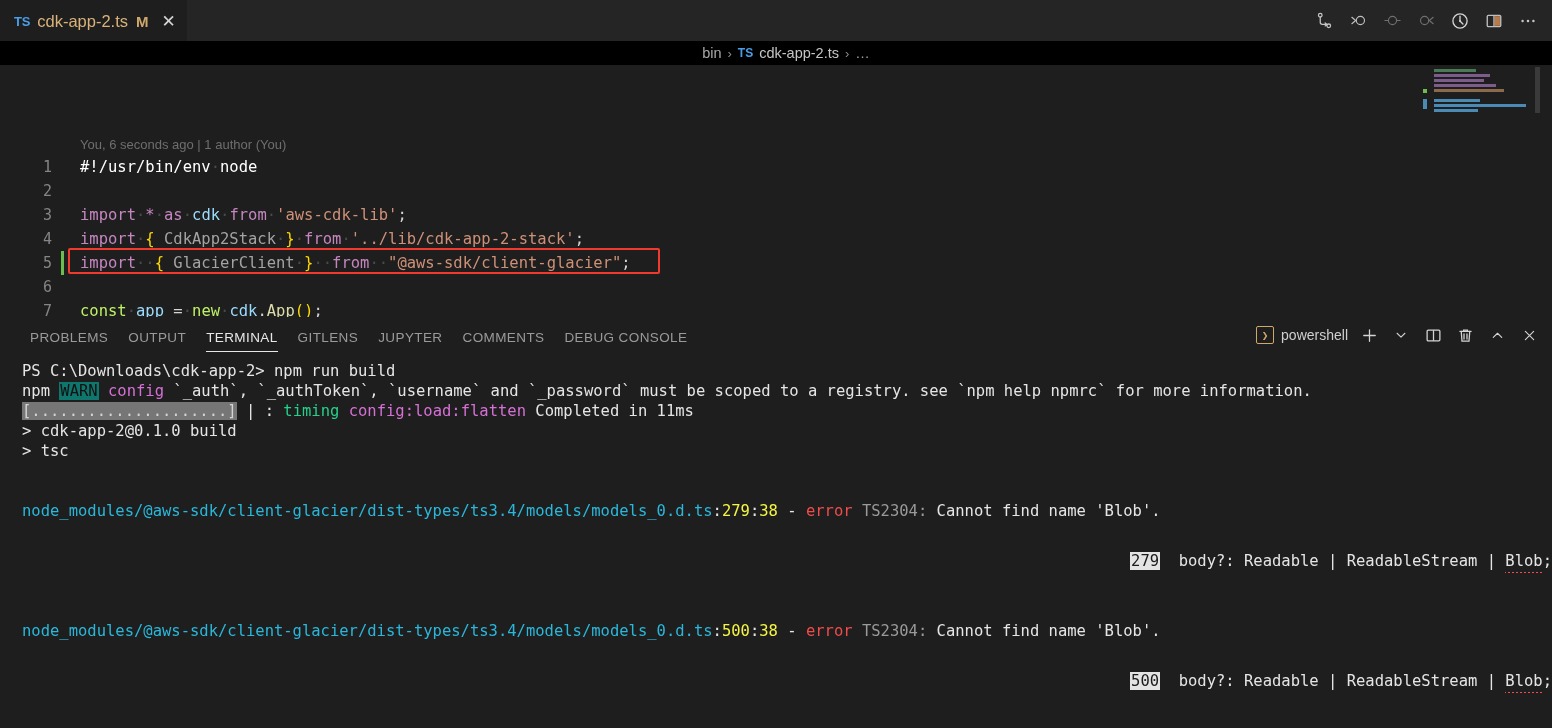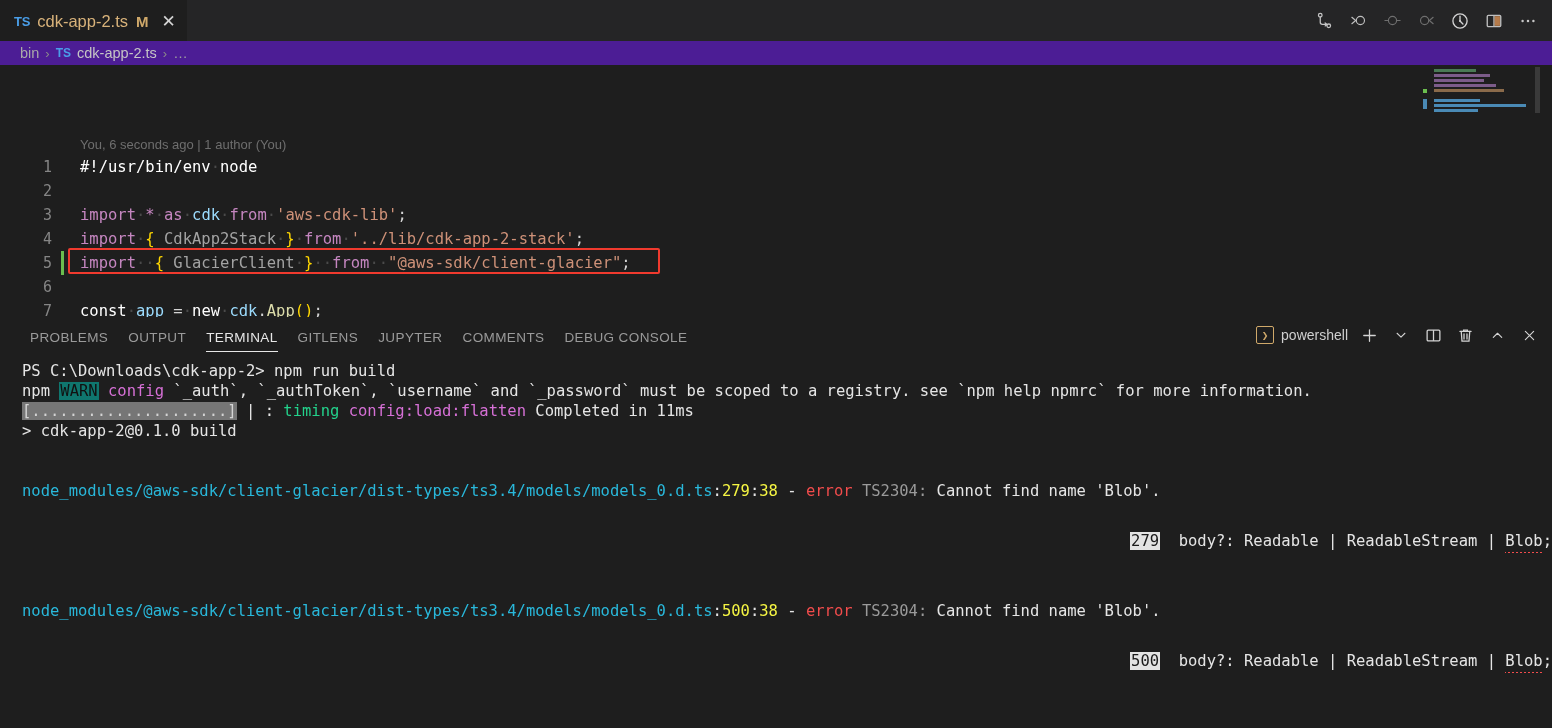--- a/index.html
+++ b/index.html
@@ -19,22 +19,22 @@
   .tab-ts { color: #4a9ee8; font-size: 13px; font-weight: bold; letter-spacing: -0.2px; }
   .tab-label { color: #d8b27a; font-size: 16.5px; }
   .tab-dirty { color: #d0a96a; font-size: 15px; font-weight: bold; margin-left: 1px; }
   .tab-close { color: #d4d4d4; font-size: 17px; line-height: 1; margin-left: 6px; cursor: pointer; font-weight: 300; }
   .tabbar-spacer { flex: 1; background: #252526; }
   .tab-actions { display: flex; align-items: center; gap: 12px; padding-right: 13px; background: #252526; }
   .tab-actions svg { display: block; }
   .icon-btn { width: 22px; height: 22px; display: flex; align-items: center; justify-content: center; cursor: pointer; }
 
   
-  .breadcrumb { height: 24px; background: #4c1d95; display: flex; align-items: center;
-                padding-left: 20px; gap: 6px; font-size: 14.5px; color: #a9a9a9; flex: 0 0 24px; }
+  .breadcrumb { height: 24px; background: #000000; display: flex; align-items: center;
+                padding-left: 20px; gap: 6px; font-size: 14.5px; color: #a9a9a9; flex: 0 0 24px; justify-content: center; }
   .bc-sep { color: #8a8a8a; font-size: 13px; }
   .bc-ts { color: #4a9ee8; font-size: 12px; font-weight: bold; }
   .bc-file { color: #c5c5c5; }
   .bc-dots { color: #a0a0a0; }
 
   
   .editor { position: relative; background: #1e1e1e; flex: 0 0 252px; overflow: hidden; }
   .blame-header { position: absolute; left: 80px; top: 72px; font-size: 13px; color: #6e6e6e;
                   font-family: "Liberation Sans", sans-serif; white-space: nowrap; }
   .code-area { position: absolute; left: 0; top: 90px; right: 0; font-family: "DejaVu Sans Mono", monospace;
@@ -42,21 +42,21 @@
   .code-line { height: 24px; display: flex; align-items: center; position: relative; white-space: pre; }
   .lnum { width: 52px; text-align: right; color: #858585; padding-right: 0; font-size: 15px;
           font-family: "DejaVu Sans Mono", monospace; flex: 0 0 52px; }
   .gutter-mark { width: 28px; flex: 0 0 28px; position: relative; height: 24px; }
   .gm-add { position: absolute; left: 9px; top: 0; width: 3px; height: 24px; background: #6bbd4e; }
   .code-text { color: #d4d4d4; white-space: pre; }
 
   
   .t-comment { color: #ffffff; }
   .t-kw      { color: #c586c0; }
-  .t-kw2     { color: #ffffff; }
+  .t-kw2     { color: #bef264; }
   .t-str     { color: #ce9178; }
   .t-type    { color: #a3a3a3; }
   .t-var     { color: #9cdcfe; }
   .t-fn      { color: #dcdcaa; }
   .t-punc    { color: #d4d4d4; }
   .t-br1     { color: #ffd700; }
   .t-dot     { color: #4a4a4a; }
 
   .hl-box { position: absolute; border: 2px solid #f03a2e; border-radius: 2px; pointer-events: none; }
 
@@ -299,20 +299,21 @@
 
     <div class="terminal">
 
       <div class="tline"><span class="c-white">PS C:\Downloads\cdk-app-2&gt;</span><span class="c-white"> </span><span class="c-white">npm run build</span></div>
 
       <div class="tline"><span class="c-white">npm </span><span class="c-warn">WARN</span><span class="c-white"> </span><span class="c-magenta">config</span><span class="c-white"> `_auth`, `_authToken`, `username` and `_password` must be scoped to a registry. see `npm help npmrc` for more information.</span></div>
 
       <div class="tline"><span class="progbar">[.....................]</span><span class="c-white"> | : </span><span class="c-green">timing</span><span class="c-white"> </span><span class="c-magenta">config:load:flatten</span><span class="c-white"> Completed in 11ms</span></div>
 
       <div class="tline c-white">&gt; cdk-app-2@0.1.0 build</div>
+      <div class="tline c-white">&gt; tsc</div>
 
       <div class="tblank"></div>
       <div class="tblank"></div>
 
       <div class="tline"><span class="c-cyan">node_modules/@aws-sdk/client-glacier/dist-types/ts3.4/models/models_0.d.ts</span><span class="c-white">:</span><span class="c-yellow">279</span><span class="c-white">:</span><span class="c-yellow">38</span><span class="c-white"> - </span><span class="c-red">error</span><span class="c-white"> </span><span class="c-dim">TS2304:</span><span class="c-white"> </span><span class="c-white">Cannot find name 'Blob'.</span></div>
 
       <div class="tblank"></div>
 
       <div class="err-code-line"><span class="lineno-badge">279</span><span class="c-white">  body?: Readable | ReadableStream | </span><span class="c-white squig">Blob</span><span class="c-white">;</span></div>
 

